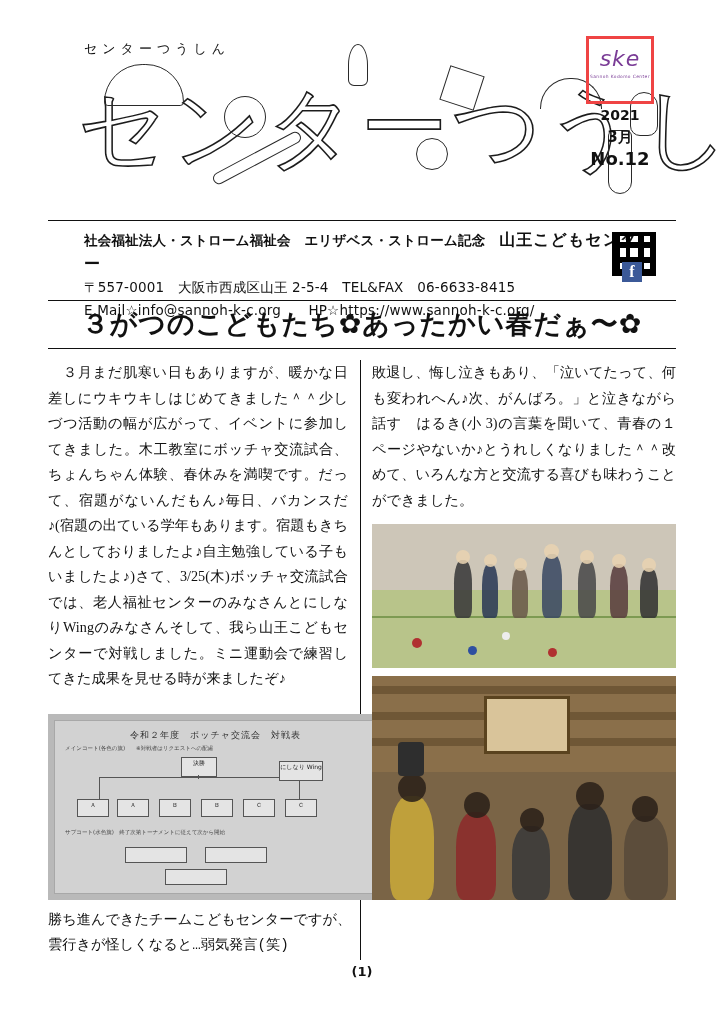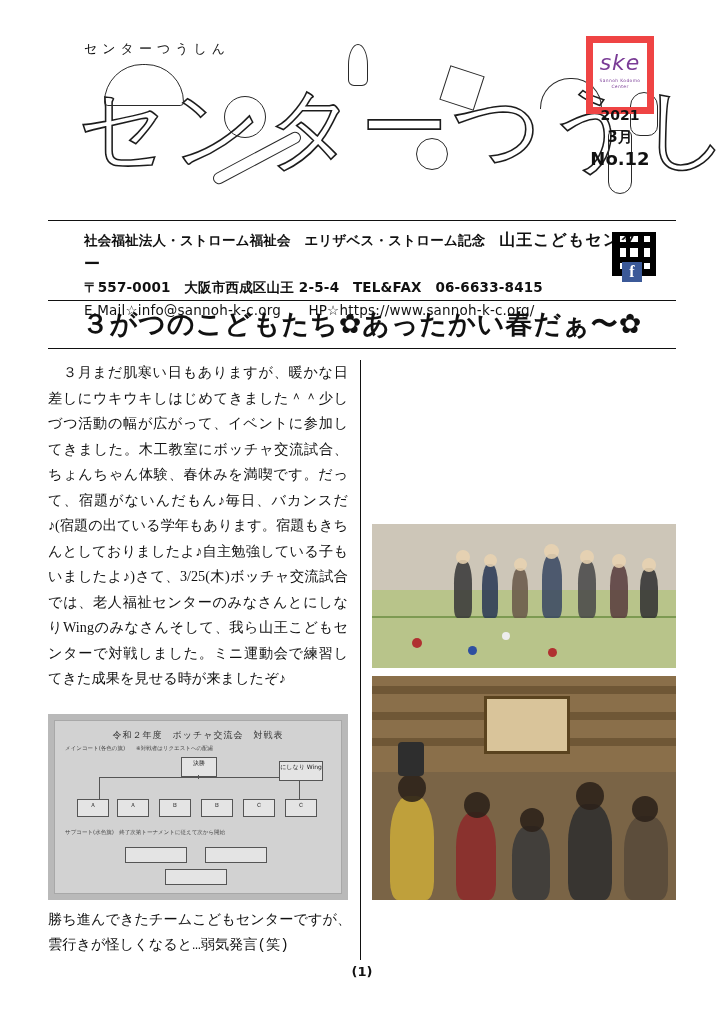--- a/index.html
+++ b/index.html
@@ -103,22 +103,22 @@
     left: 160px; top: 118px;
     width: 96px; height: 10px;
     border-radius: 6px;
     transform: rotate(-28deg);
   }
 
   
   .logo-box {
     position: absolute;
     left: 586px; top: 36px;
-    width: 68px; height: 78px;
-    border: 7px solid #ef4444;
+    width: 68px; height: 68px;
+    border: 3px solid #ef4444;
     box-sizing: border-box;
     text-align: center;
   }
   .logo-mark {
     font-size: 22px;
     line-height: 26px;
     margin-top: 7px;
     color: #7a3c96;
     font-style: italic;
     letter-spacing: 1px;
@@ -159,21 +159,21 @@
     top: 228px;
     width: 560px;
     font-size: 13.5px;
     line-height: 23px;
     letter-spacing: .2px;
     color: #111;
     margin-left: 32px;
   }
   .org .line1 { font-weight: bold; font-size: 13.5px; }
   .org .big { font-size: 16px; font-weight: bold; letter-spacing: 1px; }
-  .org .line2 { font-weight: bold; }
+  .org .line2 { font-weight: normal; }
   .org .line3 { }
 
   .qr {
     position: absolute;
     left: 612px; top: 232px;
     width: 44px; height: 44px;
     background:
       linear-gradient(90deg,#000 0 6px,transparent 6px 12px,#000 12px 16px,transparent 16px 24px,#000 24px 30px,transparent 30px 36px,#000 36px 44px),
       linear-gradient(0deg,#000 0 5px,transparent 5px 11px,#000 11px 17px,transparent 17px 26px,#000 26px 32px,transparent 32px 38px,#000 38px 44px);
     background-blend-mode: multiply;
@@ -237,20 +237,21 @@
     position: absolute;
     overflow: hidden;
     background: #cfcfcf;
   }
 
   
   #bracket-photo {
     left: 48px; top: 714px;
     width: 300px; height: 186px;
     background: #b9b9b9;
+    padding-left: 35px;
   }
   .bracket-inner {
     position: absolute;
     inset: 6px;
     background: #d2d2d2;
     border: 1px solid #a8a8a8;
   }
   .bracket-title {
     position: absolute;
     left: 0; top: 8px;
@@ -368,20 +369,23 @@
   <div class="headline-wrap">
     <div class="headline">３がつのこどもたち✿あったかい春だぁ〜✿</div>
   </div>
 
   <div class="col-divider"></div>
 
   <div class="col col-left">
     <p>　３月まだ肌寒い日もありますが、暖かな日差しにウキウキしはじめてきました＾＾少しづつ活動の幅が広がって、イベントに参加してきました。木工教室にボッチャ交流試合、ちょんちゃん体験、春休みを満喫です。だって、宿題がないんだもん♪毎日、バカンスだ♪(宿題の出ている学年もあります。宿題もきちんとしておりましたよ♪自主勉強している子もいましたよ♪)さて、3/25(木)ボッチャ交流試合では、老人福祉センターのみなさんとにしなりWingのみなさんそして、我ら山王こどもセンターで対戦しました。ミニ運動会で練習してきた成果を見せる時が来ましたぞ♪</p>
   </div>
 
+  <div class="col col-right">
+    <p>敗退し、悔し泣きもあり、「泣いてたって、何も変われへん♪次、がんばろ。」と泣きながら話す　はるき(小 3)の言葉を聞いて、青春の１ページやないか♪とうれしくなりました＾＾改めて、いろんな方と交流する喜びも味わうことができました。</p>
+  </div>
 
   <div class="photo" id="bracket-photo">
     <div class="bracket-inner">
       <div class="bracket-title">令和２年度　ボッチャ交流会　対戦表</div>
       <div class="bracket-sub">メインコート(各色の旗)　　※対戦者はリクエストへの配慮</div>
 
       <div class="bnode" style="left:126px; top:36px; width:34px; height:18px;">決勝</div>
 
       <div class="bline" style="left:44px; top:56px; width:200px; height:1px;"></div>
       <div class="bline" style="left:44px; top:56px; width:1px; height:22px;"></div>

